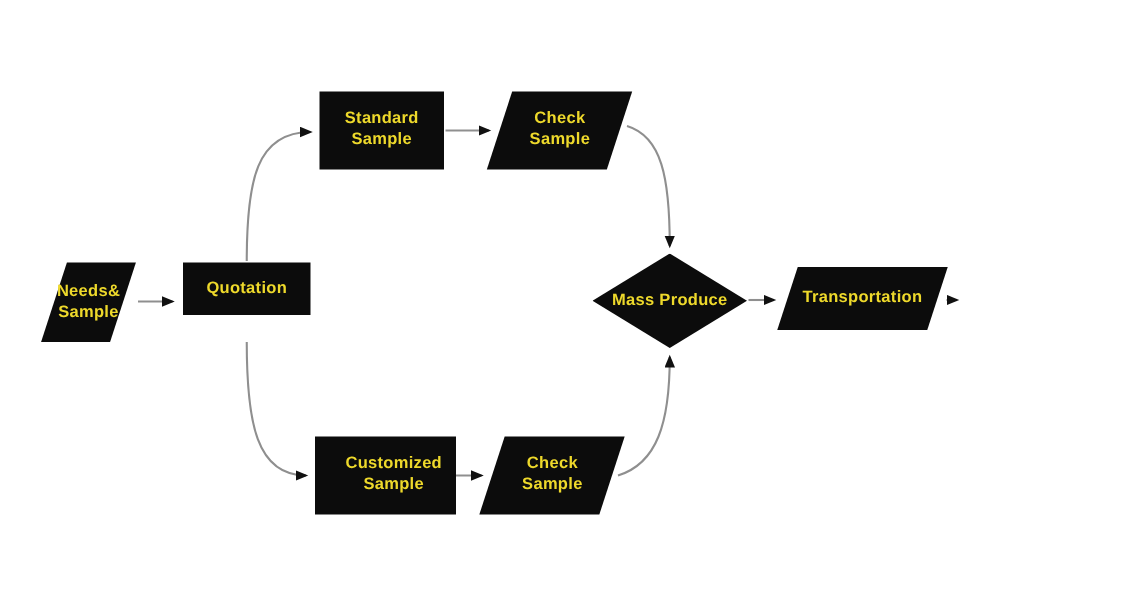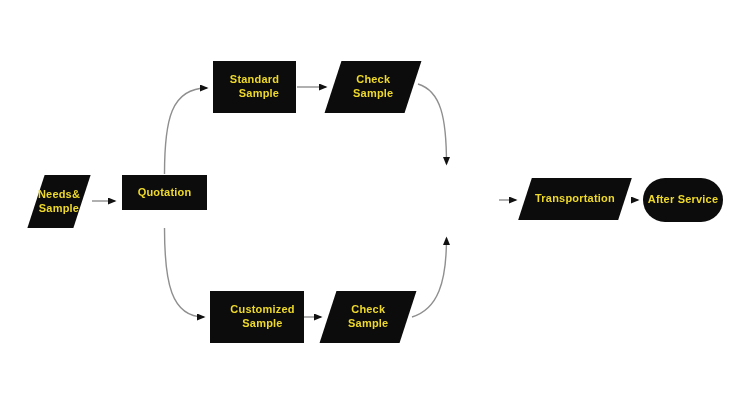--- a/index.html
+++ b/index.html
@@ -25,21 +25,21 @@
     position:absolute;left:0;top:0;width:100%;height:100%;
     background:var(--node-fill,#0c0c0c);
     clip-path:polygon(50% 0%,100% 50%,50% 100%,0% 50%);
   }
   .diamond .lbl{position:relative;z-index:1;}
   .stadium{border-radius:22px;}
 
   
   #n-needs       {left:36px;  top:175px; width:46px;  height:53px;}
   #n-quotation   {left:122px; top:175px; width:85px;  height:35px;}
-  #n-standard    {left:213px; top:61px;  width:83px;  height:52px;text-align:right;}
+  #n-standard    {left:213px; top:61px;  width:83px;  height:52px;}
   #n-check-top   {left:333px; top:61px;  width:80px;  height:52px;}
   #n-customized  {left:210px; top:291px; width:83px;  height:52px;padding-left:11px;}
   #n-check-bot   {left:328px; top:291px; width:80px;  height:52px;}
   #n-mass        {left:395px; top:169px; width:103px; height:63px;}
   #n-transport   {left:525px; top:178px; width:100px; height:42px;}
   #n-after       {left:643px; top:178px; width:80px;  height:44px;}
 </style>
 </head>
 <body>
 
@@ -84,22 +84,23 @@
   <div id="n-customized" class="node">
     <span class="lbl">Customized
 Sample</span>
   </div>
 
   <div id="n-check-bot" class="node para">
     <span class="lbl">Check
 Sample</span>
   </div>
 
+  <div id="n-mass" class="node diamond">
+    <span class="dshape"></span>
+    <span class="lbl">Mass Produce</span>
+  </div>
 
   <div id="n-transport" class="node para">
     <span class="lbl">Transportation</span>
   </div>
 
-  <div id="n-after" class="node stadium">
-    <span class="lbl">After Service</span>
-  </div>
 
 </div>
 
 </body></html>

